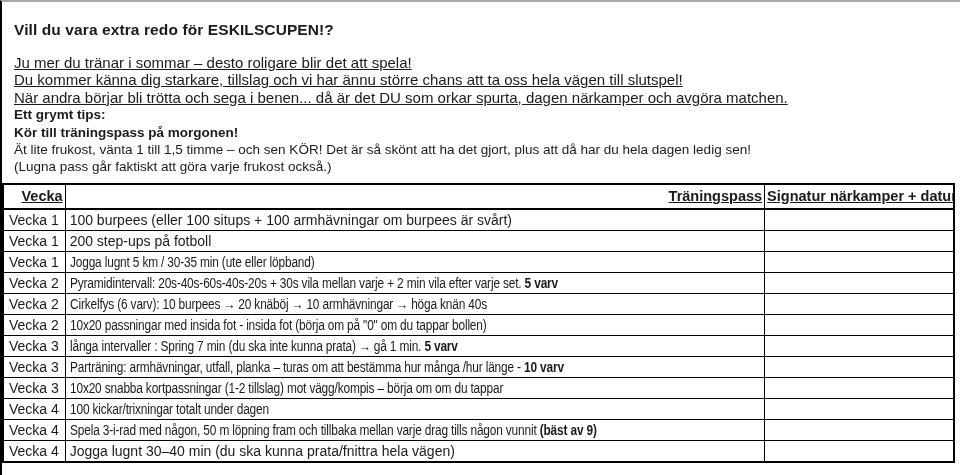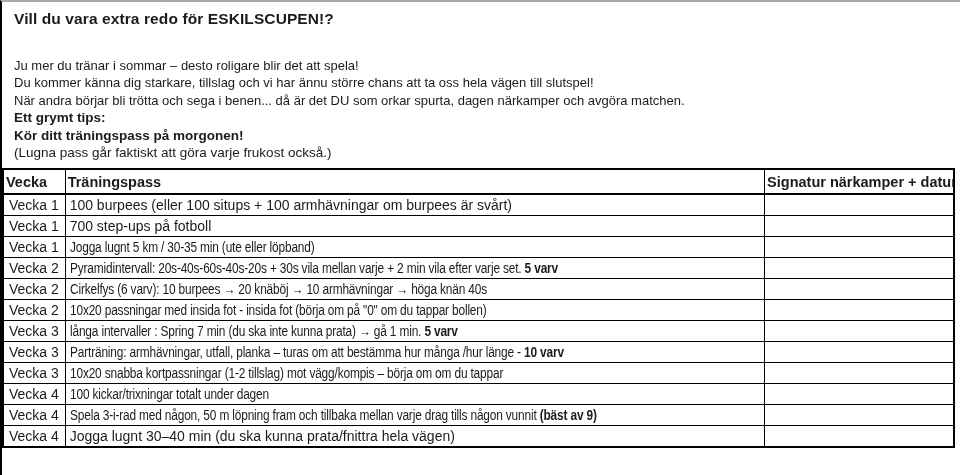--- a/index.html
+++ b/index.html
@@ -10,28 +10,28 @@
     overflow:hidden;
   }
   .page {
     box-sizing:border-box;
     width:960px; height:475px;
     background:#fff;
     border-top:2px solid #a8a8a8;
     border-left:2px solid #000;
     overflow:hidden;
   }
-  .text-block { padding:4px 14px 0 12px; }
+  .text-block { padding:15px 14px 0 12px; }
   .title {
     font-size:15.5px;
     font-weight:bold;
     margin:4px 0 0 0;
     letter-spacing:0.1px;
   }
-  .intro { margin-top:29px; font-size:13px; line-height:17.4px; }
+  .intro { margin-top:15px; font-size:15px; line-height:17.4px;text-decoration:underline; }
   .tips  { font-size:13.5px; line-height:17.4px; }
   .bold-line { font-weight:bold; }
 
   table.schedule {
     border-collapse:collapse;
     table-layout:fixed;
     width:953px;
     margin:7px 0 0 0;
     border:2px solid #000;
   }
@@ -40,23 +40,24 @@
   .schedule col.c-sign { width:189px; }
   .schedule th, .schedule td {
     border:1px solid #000;
     overflow:hidden;
     white-space:nowrap;
   }
   .schedule thead th {
     border-bottom:2px solid #000;
     font-size:14.5px;
     font-weight:bold;
-    text-align:left;
+    text-align:right;
     height:21px;
     padding:1px 2px;
+    text-decoration:underline;
   }
   .schedule td {
     font-size:14px;
     height:20px;
     padding:0 4px;
     vertical-align:middle;
     margin-top:24px;
   }
   .schedule td.week { padding-left:5px; }
   .schedule td.pass .inner { display:inline-block; white-space:nowrap; }
@@ -73,21 +74,22 @@
 <div class="page">
   <div class="text-block">
     <div class="title">Vill du vara extra redo för ESKILSCUPEN!?</div>
     <div class="intro">
       <div>Ju mer du tränar i sommar – desto roligare blir det att spela!</div>
       <div>Du kommer känna dig starkare, tillslag och vi har ännu större chans att ta oss hela vägen till slutspel!</div>
       <div>När andra börjar bli trötta och sega i benen... då är det DU som orkar spurta, dagen närkamper och avgöra matchen.</div>
     </div>
     <div class="tips">
       <div class="bold-line">Ett grymt tips:</div>
-      <div class="bold-line">Kör ditt träningspass på morgonen!</div>
+      <div class="bold-line">Kör till träningspass på morgonen!</div>
+      <div>Ät lite frukost, vänta 1 till 1,5 timme – och sen KÖR! Det är så skönt att ha det gjort, plus att då har du hela dagen ledig sen!</div>
       <div>(Lugna pass går faktiskt att göra varje frukost också.)</div>
     </div>
   </div>
 
   <table class="schedule">
     <colgroup>
       <col class="c-week">
         <col class="c-pass">
         <col class="c-sign">
     </colgroup>
@@ -99,21 +101,21 @@
       </tr>
     </thead>
     <tbody>
         <tr>
           <td class="week">Vecka 1</td>
           <td class="pass"><span class="inner">100 burpees (eller 100 situps + 100 armhävningar om burpees är svårt)</span></td>
           <td class="sign"></td>
         </tr>
         <tr>
           <td class="week">Vecka 1</td>
-          <td class="pass"><span class="inner">700 step-ups på fotboll</span></td>
+          <td class="pass"><span class="inner">200 step-ups på fotboll</span></td>
           <td class="sign"></td>
         </tr>
         <tr>
           <td class="week">Vecka 1</td>
           <td class="pass condensed"><span class="inner">Jogga lugnt 5 km / 30-35 min (ute eller löpband)</span></td>
           <td class="sign"></td>
         </tr>
         <tr>
           <td class="week">Vecka 2</td>
           <td class="pass condensed"><span class="inner">Pyramidintervall: 20s-40s-60s-40s-20s + 30s vila mellan varje + 2 min vila efter varje set. <b>5 varv</b></span></td>

